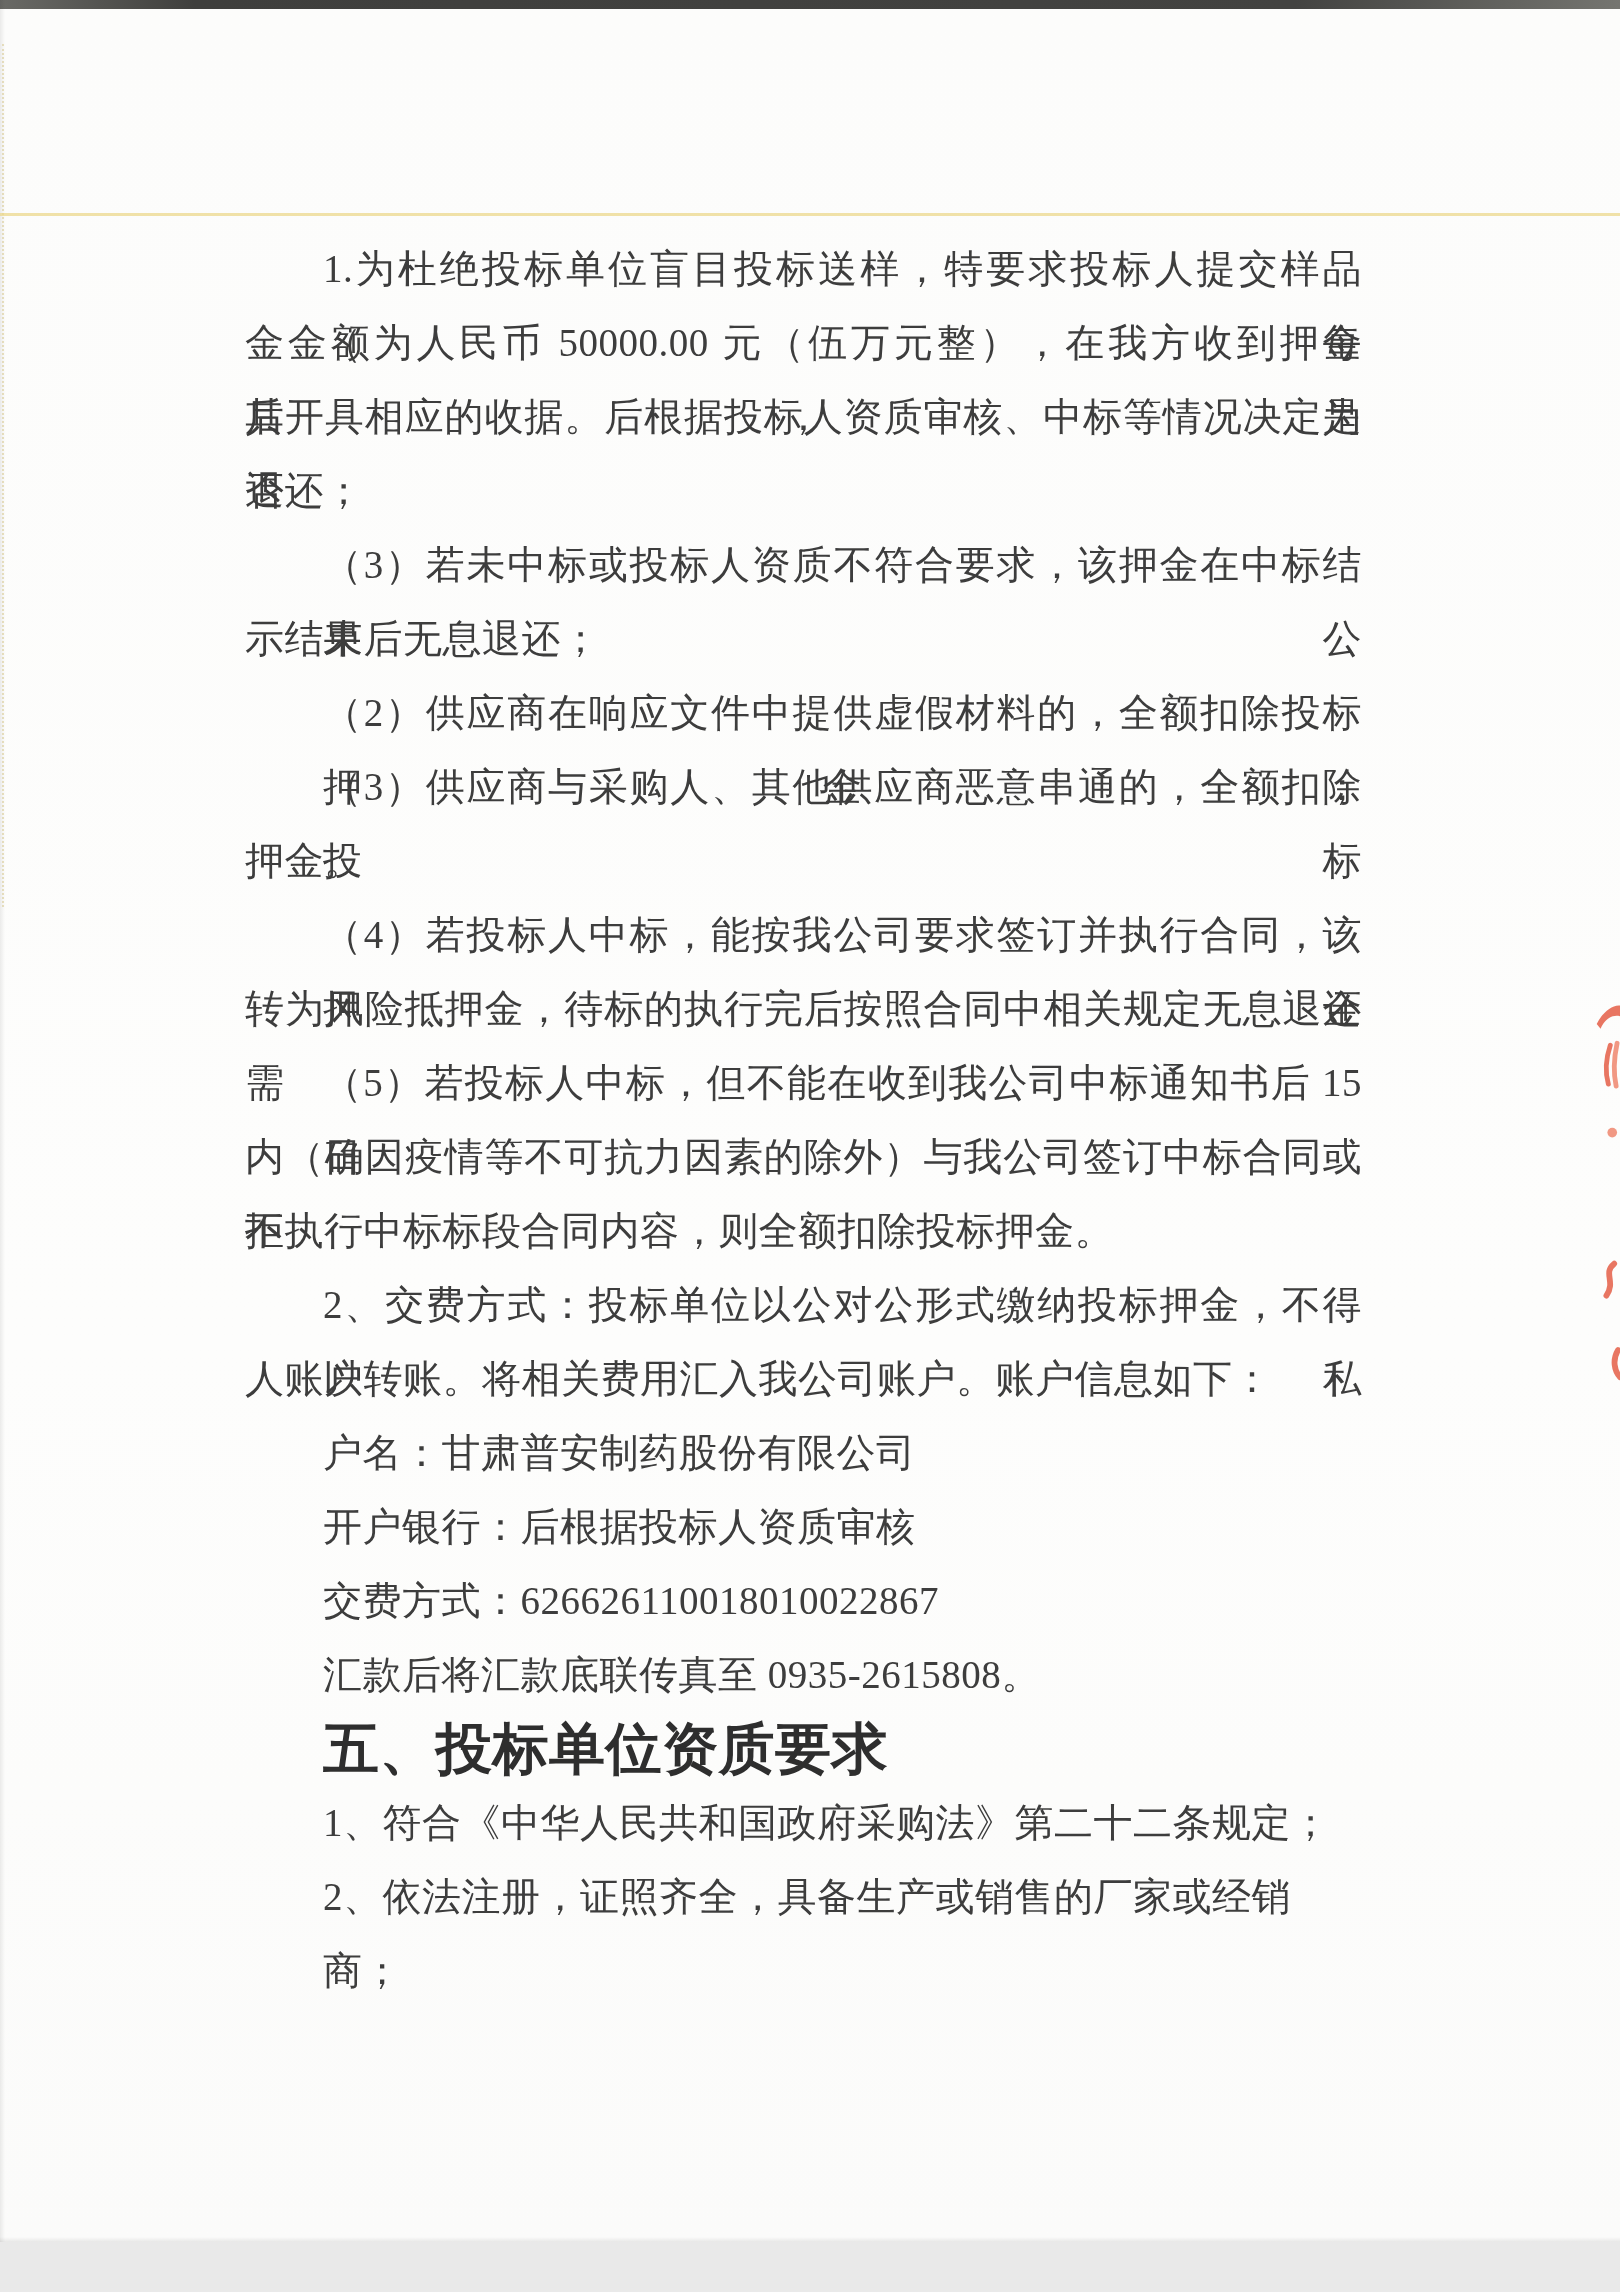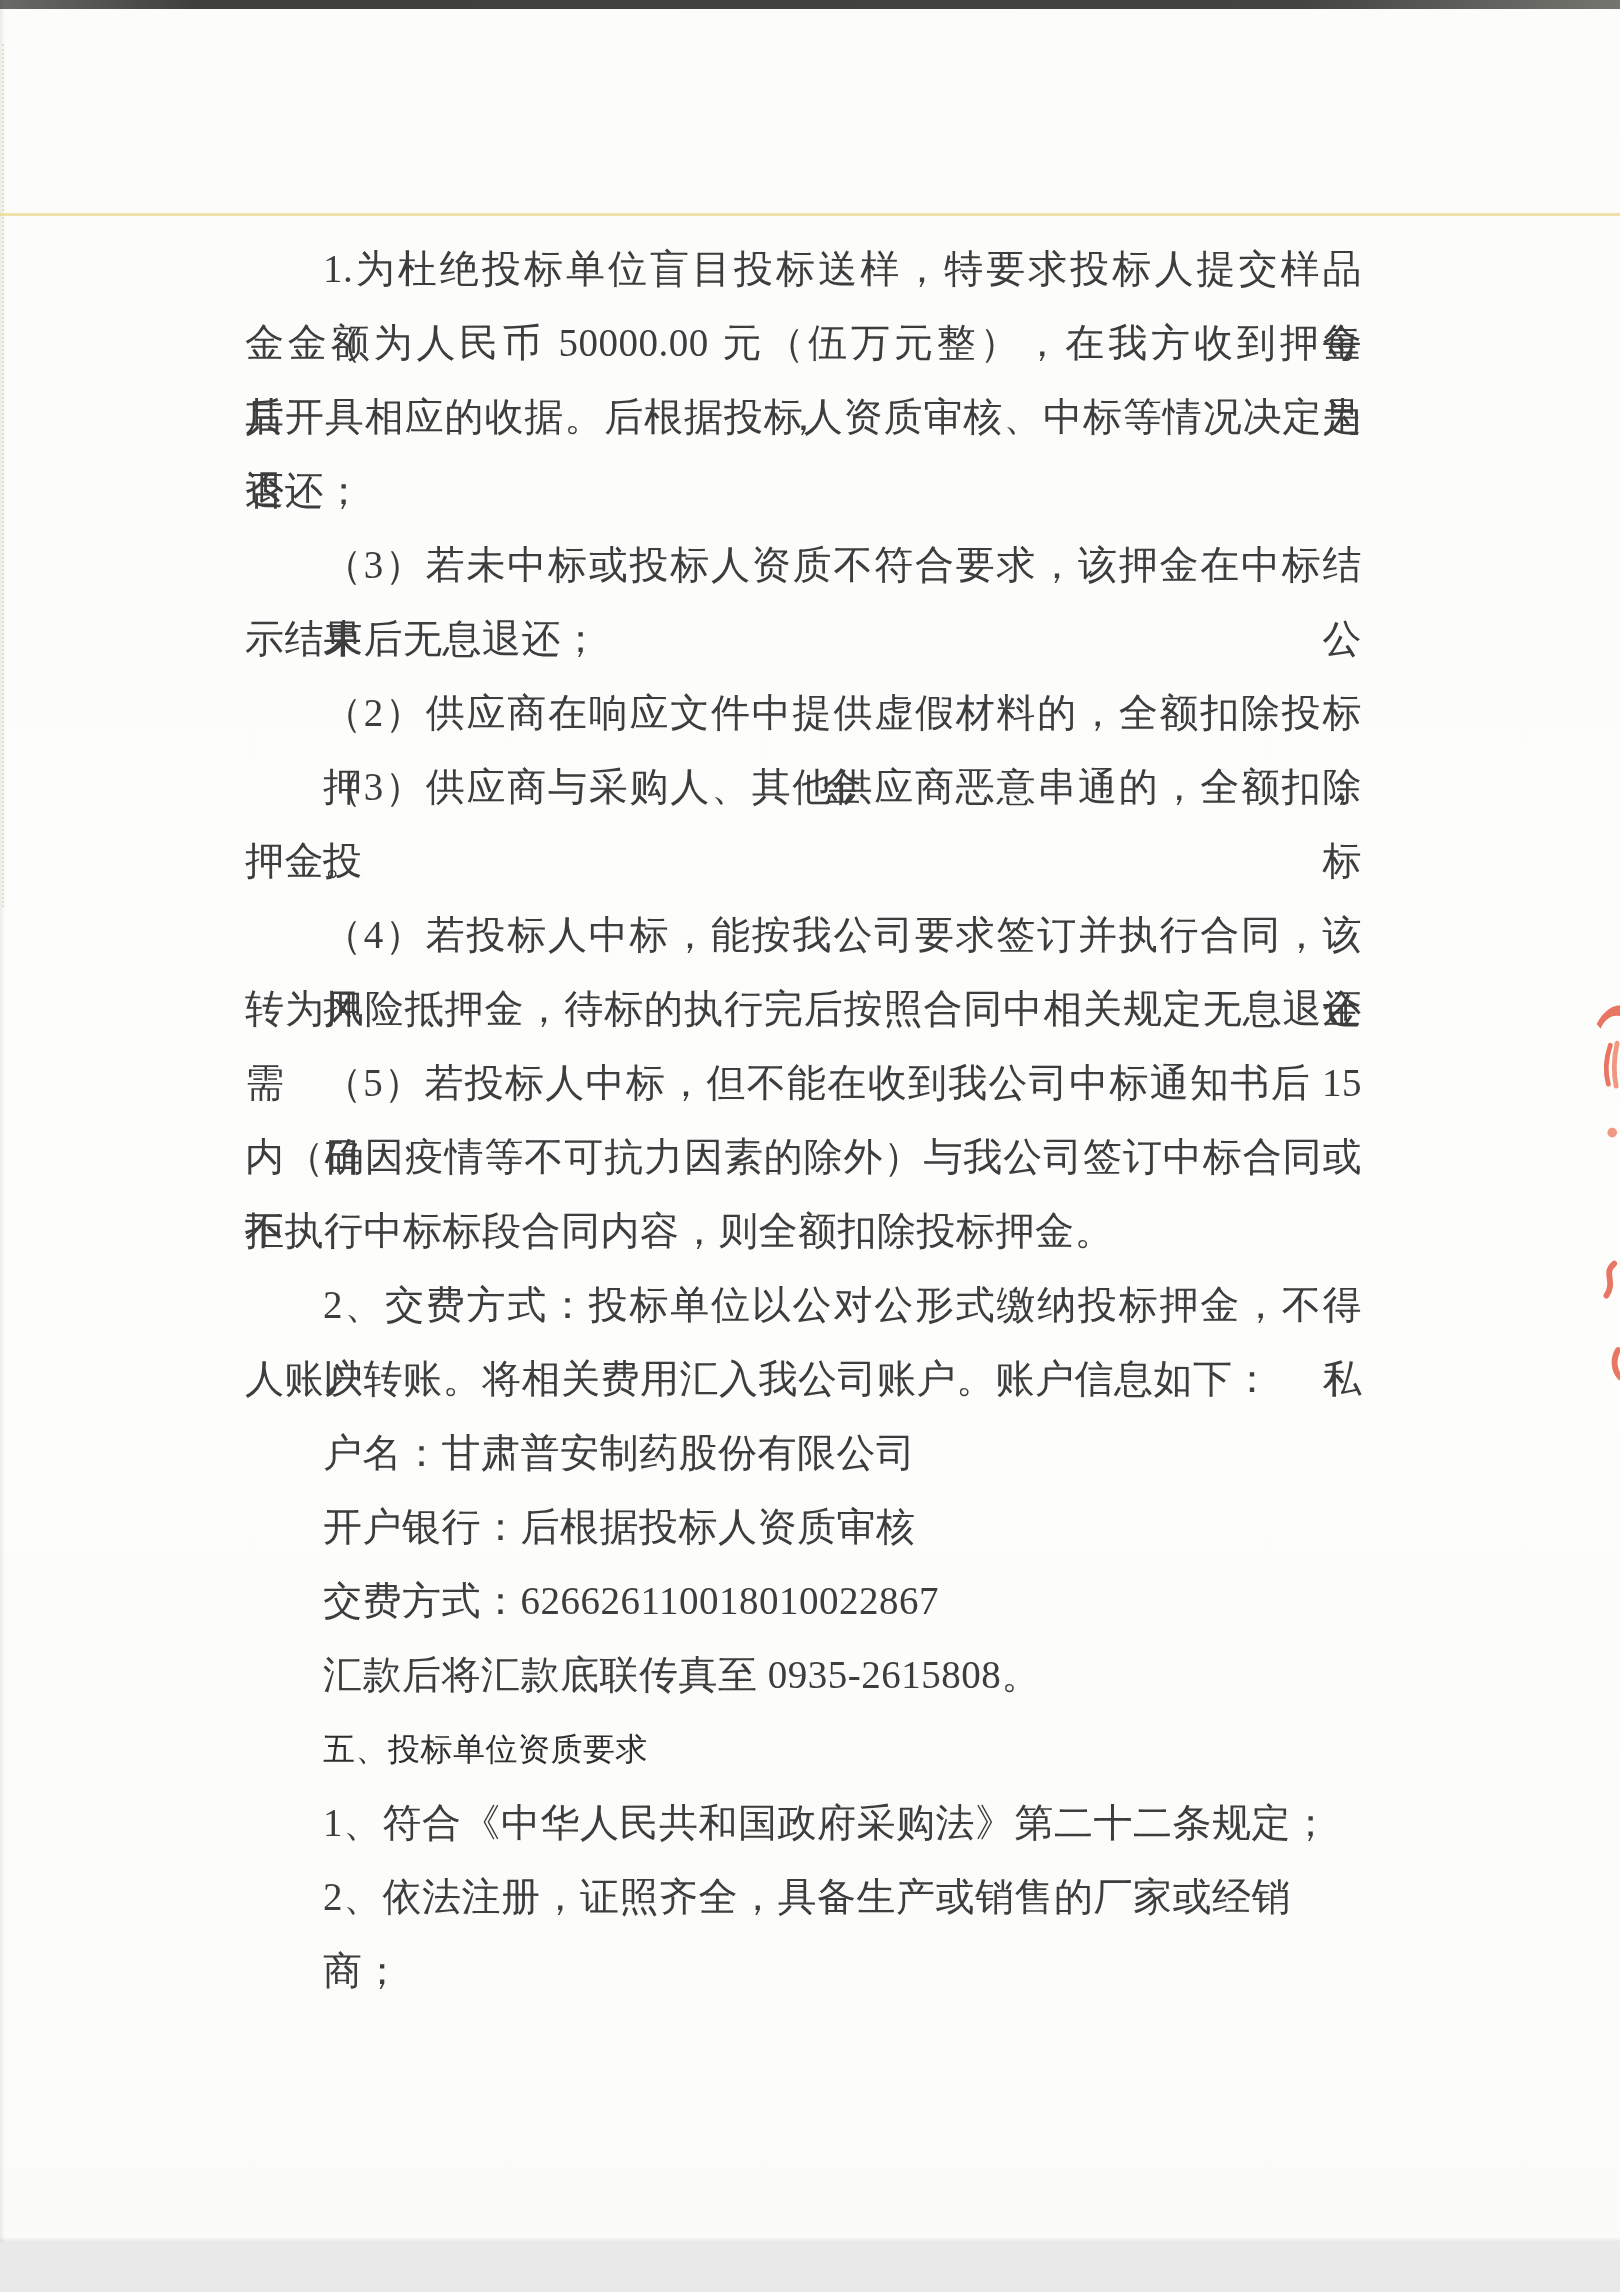--- a/index.html
+++ b/index.html
@@ -40,21 +40,21 @@
   }
   .line{
     height:74px;line-height:74px;
     white-space:normal;
     overflow:visible;
   }
   .line.j{ text-align:justify; text-align-last:justify; }
   .line.indent{ padding-left:78px; }
   .line.heading{
     font-family:"Liberation Sans","DejaVu Sans",sans-serif;
-    font-weight:400;color:#2e2e2e;font-size:32px;
+    font-weight:700;color:#2e2e2e;font-size:56px;
   }
   
   .red-marks{position:absolute;right:0;top:985px;width:33px;height:402px;}
   .red-marks path,.red-marks circle{opacity:.88;}
 </style>
 </head>
 <body>
 
 <div class="page">
 

